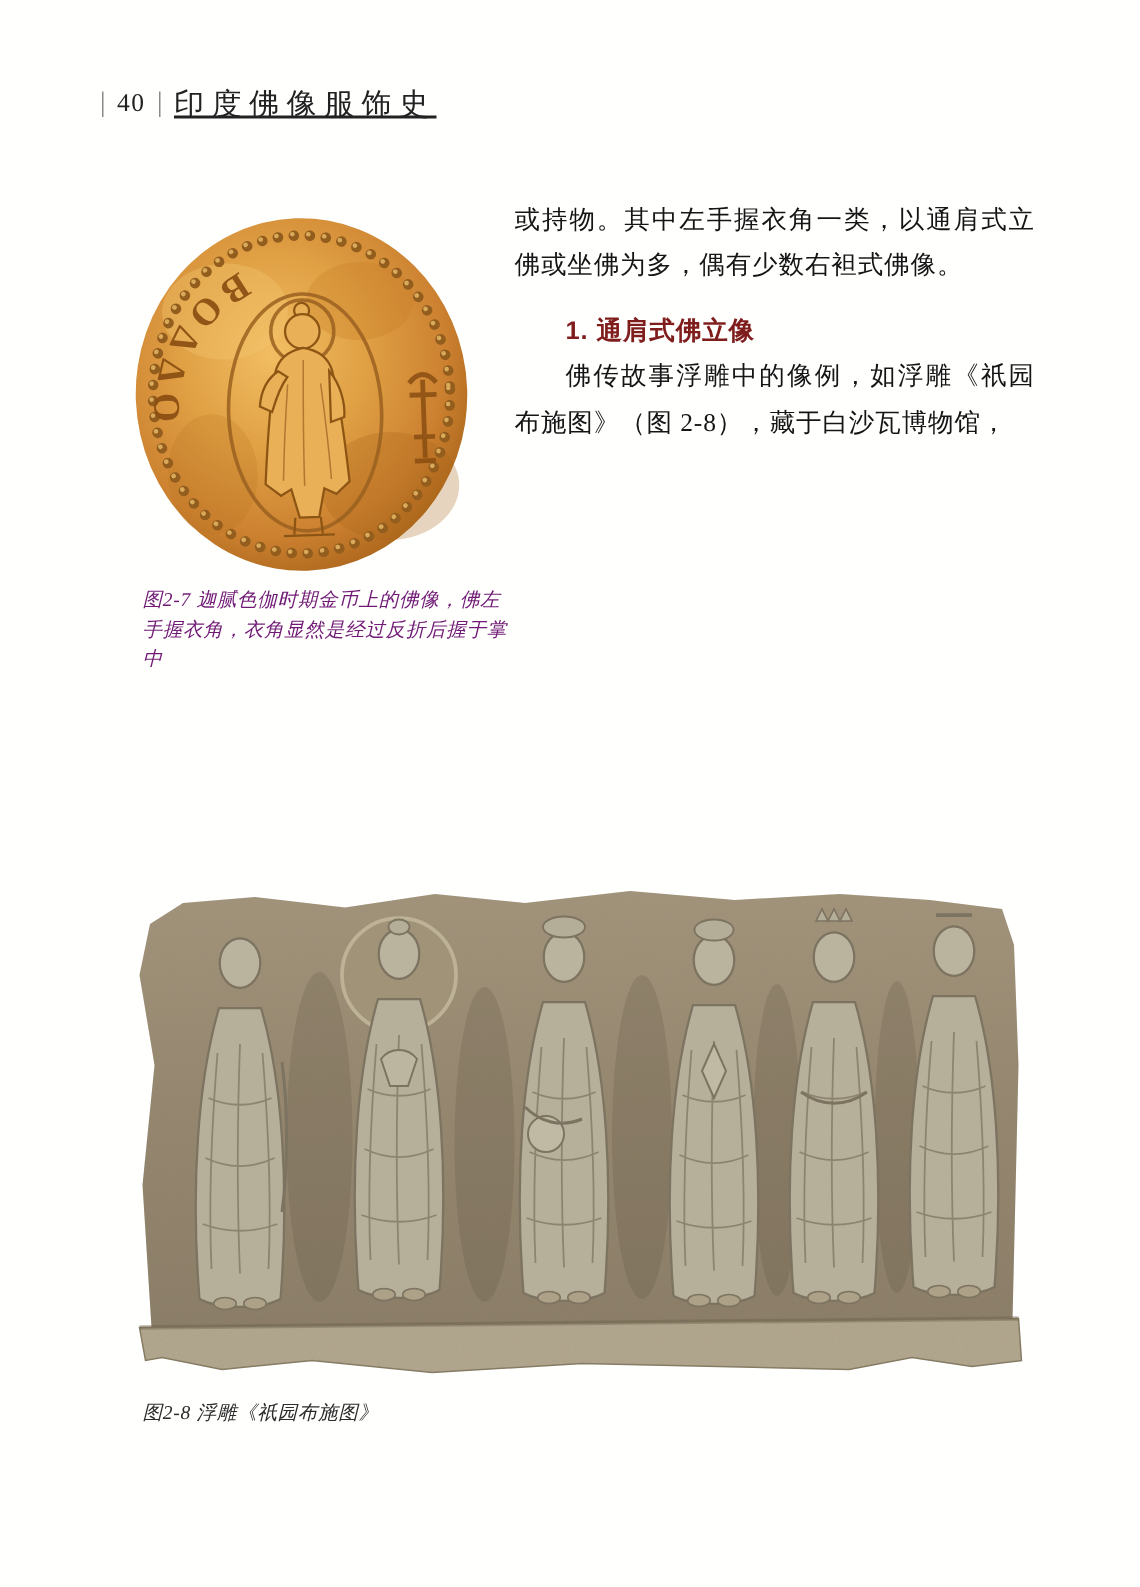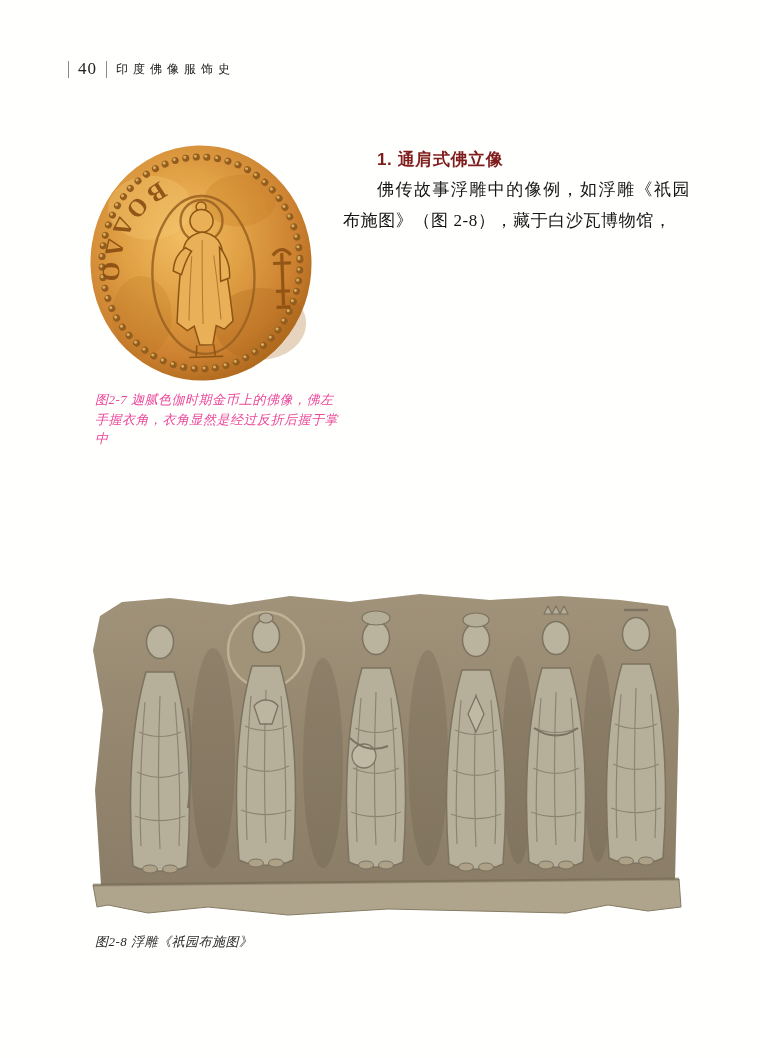--- a/index.html
+++ b/index.html
@@ -10,26 +10,26 @@
     font-family:"Liberation Serif","DejaVu Serif",serif;
     color:#1a1a1a;
   }
   
   .running-head {
     position:absolute; left:68px; top:58px; height:22px;
     display:flex; align-items:center; gap:9px;
   }
   .head-rule { width:1px; height:17px; background:#8a8a8a; }
   .page-num { font-size:17px; color:#222; letter-spacing:1px; }
-  .book-title { font-size:12px; color:#222; letter-spacing:5px; }
+  .book-title { font-size:20px; color:#222; letter-spacing:5px;text-decoration:underline; }
   
   .coin-fig { position:absolute; left:90px; top:144px; width:223px; height:238px; }
   .coin-caption {
     position:absolute; left:95px; top:390px; width:248px;
-    font-style:italic; font-size:13px; line-height:19.5px; color:#ec4899;
+    font-style:italic; font-size:13px; line-height:19.5px; color:#701a75;
     letter-spacing:0.5px;
   }
   
   .body-col {
     position:absolute; left:343px; top:132px; width:347px;
     font-size:17px; line-height:30.4px; text-align:justify;
     letter-spacing:0.6px; color:#151515;
   }
   .body-col p { margin:0; text-indent:2em; }
   .body-col p.no-indent { text-indent:0; }
@@ -102,20 +102,21 @@
           <path d="M185,150 h14"></path>
           <path d="M185,166 h14"></path>
         </g>
       </g>
     </svg>
   </div>
 
   <div class="coin-caption">图2-7  迦腻色伽时期金币上的佛像，佛左手握衣角，衣角显然是经过反折后握于掌中</div>
 
   <div class="body-col">
+    <p class="no-indent">或持物。其中左手握衣角一类，以通肩式立佛或坐佛为多，偶有少数右袒式佛像。</p>
     <h3 class="section-heading">1. 通肩式佛立像</h3>
     <p>佛传故事浮雕中的像例，如浮雕《祇园布施图》（图 2-8），藏于白沙瓦博物馆，</p>
   </div>
 
   <div class="relief-fig">
     <svg viewBox="0 0 598 338" width="598" height="338">
       <defs>
         <linearGradient id="stone" x1="0" y1="0" x2="0" y2="1">
           <stop offset="0" stop-color="#a2937a"></stop>
           <stop offset="0.5" stop-color="#94856d"></stop>

